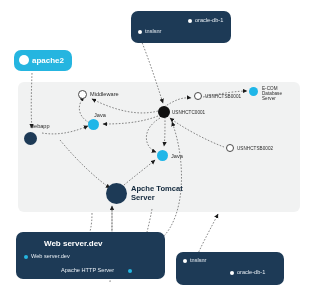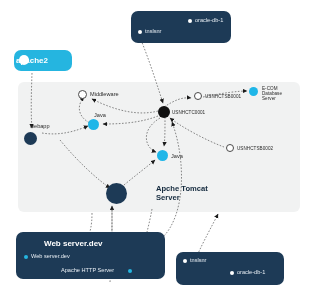--- a/index.html
+++ b/index.html
@@ -144,32 +144,32 @@
 
   <div class="dot" style="left:249px; top:87px; width:9px; height:9px; background:#1fb6e8;"></div>
   <div class="node-label lbl-sm" style="left:262px; top:86px;">E-COM
 Database
 Server</div>
 
   <div class="dot" style="left:157px; top:150px; width:11px; height:11px; background:#1fb6e8;"></div>
   <div class="node-label lbl-md" style="left:171px; top:153px;">Java</div>
 
   <div class="dot" style="left:106px; top:183px; width:21px; height:21px; background:#1d3a56;"></div>
-  <div class="node-label lbl-lg" style="left:131px; top:185px;margin-left:25px;">Apche Tomcat
+  <div class="node-label lbl-lg" style="left:131px; top:185px;">Apche Tomcat
 Server</div>
 
   <div class="card card-dark" style="left:131px; top:11px; width:100px; height:32px;"></div>
   <div class="dot" style="left:188px; top:19px; width:4px; height:4px; background:#ffffff;"></div>
   <div class="card-item" style="left:195px; top:17px;">oracle-db-1</div>
   <div class="dot" style="left:138px; top:30px; width:4px; height:4px; background:#ffffff;"></div>
   <div class="card-item" style="left:145px; top:28px;">tnslsnr</div>
 
   <div class="card card-cyan" style="left:14px; top:50px; width:58px; height:21px;"></div>
   <div class="dot" style="left:19px; top:55px; width:10px; height:10px; background:#ffffff;"></div>
-  <div class="card-title" style="left:16px; top:56px;">apache2</div>
+  <div class="card-title" style="left:32px; top:56px;">apache2</div>
 
   <div class="card card-dark" style="left:16px; top:232px; width:149px; height:47px;"></div>
   <div class="card-title" style="left:44px; top:239px;">Web server.dev</div>
   <div class="dot" style="left:24px; top:255px; width:4px; height:4px; background:#25b5e0;"></div>
   <div class="card-item" style="left:31px; top:253px;">Web server.dev</div>
   <div class="card-item" style="left:61px; top:267px;">Apache HTTP Server</div>
   <div class="dot" style="left:128px; top:269px; width:4px; height:4px; background:#25b5e0;"></div>
 
   <div class="card card-dark" style="left:176px; top:252px; width:108px; height:33px;"></div>
   <div class="dot" style="left:183px; top:259px; width:4px; height:4px; background:#ffffff;"></div>

